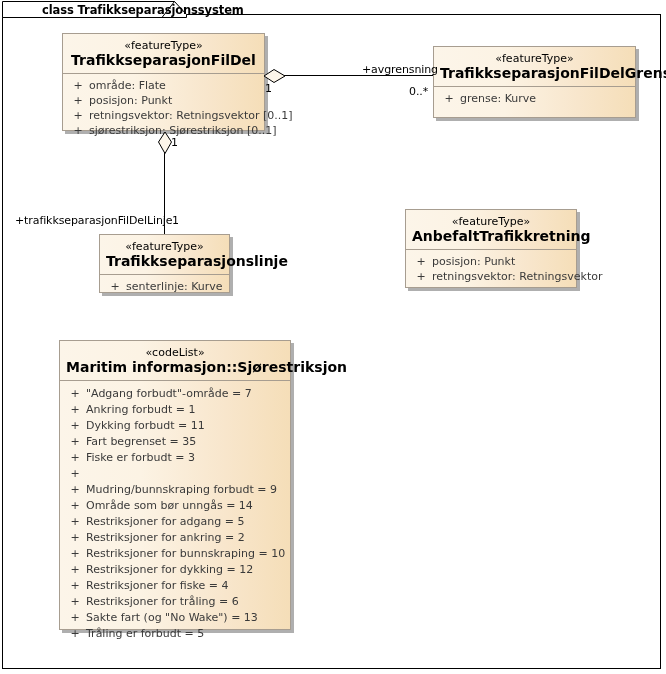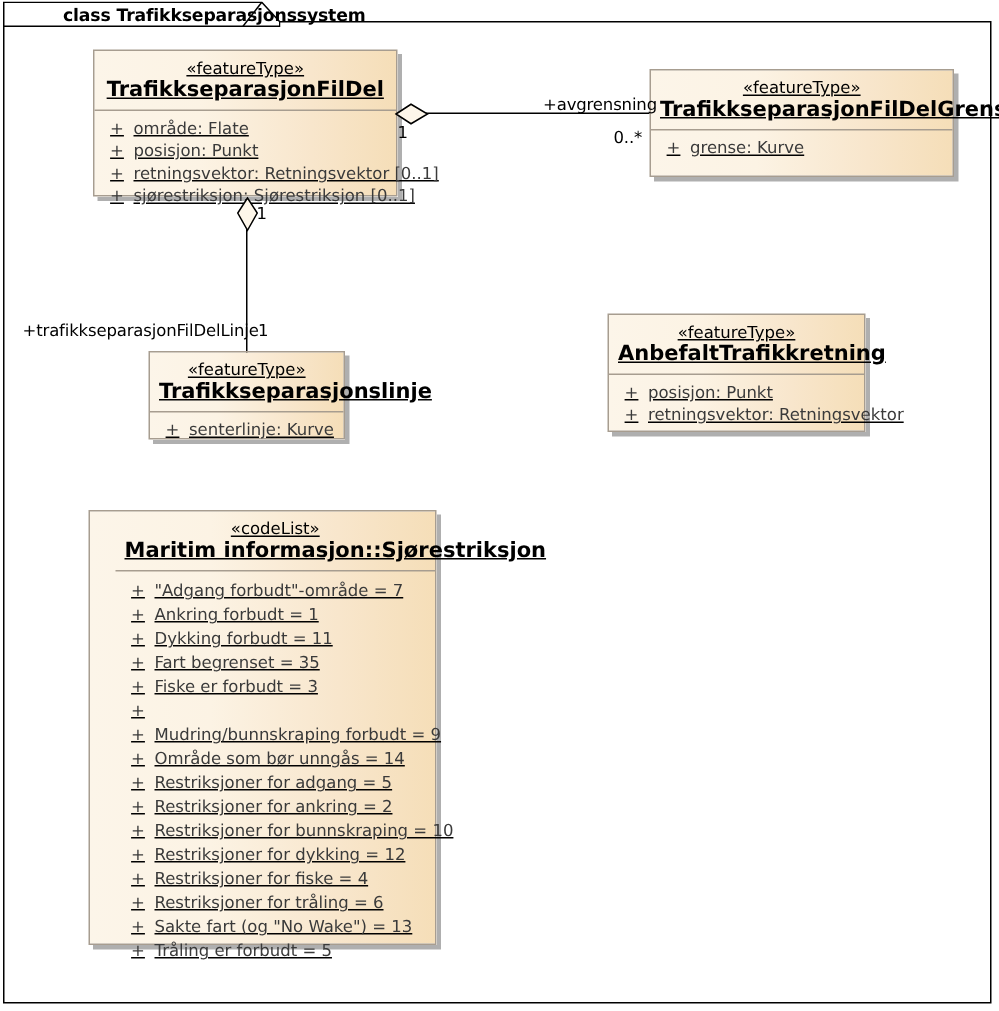--- a/index.html
+++ b/index.html
@@ -48,21 +48,20 @@
     margin-left: 32px;
   }
   
   .uml-box {
     position: absolute;
     box-sizing: border-box;
     background: linear-gradient(to right, #FCF5E9 0%, #FCF3E4 35%, #F8E6CC 72%, #F5DEB8 100%);
     border: 1px solid #A79D90;
     box-shadow: 3px 3px 0 0 #AFAFAF;
     z-index: 3;
-    text-decoration: underline;
   }
   .uml-head {
     padding: 5px 6px 5px 6px;
     text-align: center;
     border-bottom: 1px solid #A79D90;
   }
   .stereotype {
     font-size: 11px;
     color: #000000;
     line-height: 14px;
@@ -215,21 +214,21 @@
       <div class="classname">Trafikkseparasjonslinje</div>
     </div>
     <div class="uml-attrs">
       <div class="attr-row">
         <span class="attr-vis">+</span>
         <span class="attr-text">senterlinje: Kurve</span>
       </div>
     </div>
   </div>
 
-  <div class="uml-box box-codelist" style="left:59px; top:340px; width:232px; height:290px;padding-left:17px;">
+  <div class="uml-box box-codelist" style="left:59px; top:340px; width:232px; height:290px;">
     <div class="uml-head">
       <div class="stereotype">«codeList»</div>
       <div class="classname">Maritim informasjon::Sjørestriksjon</div>
     </div>
     <div class="uml-attrs">
       <div class="attr-row">
         <span class="attr-vis">+</span>
         <span class="attr-text">"Adgang forbudt"-område = 7</span>
       </div>
       <div class="attr-row">

